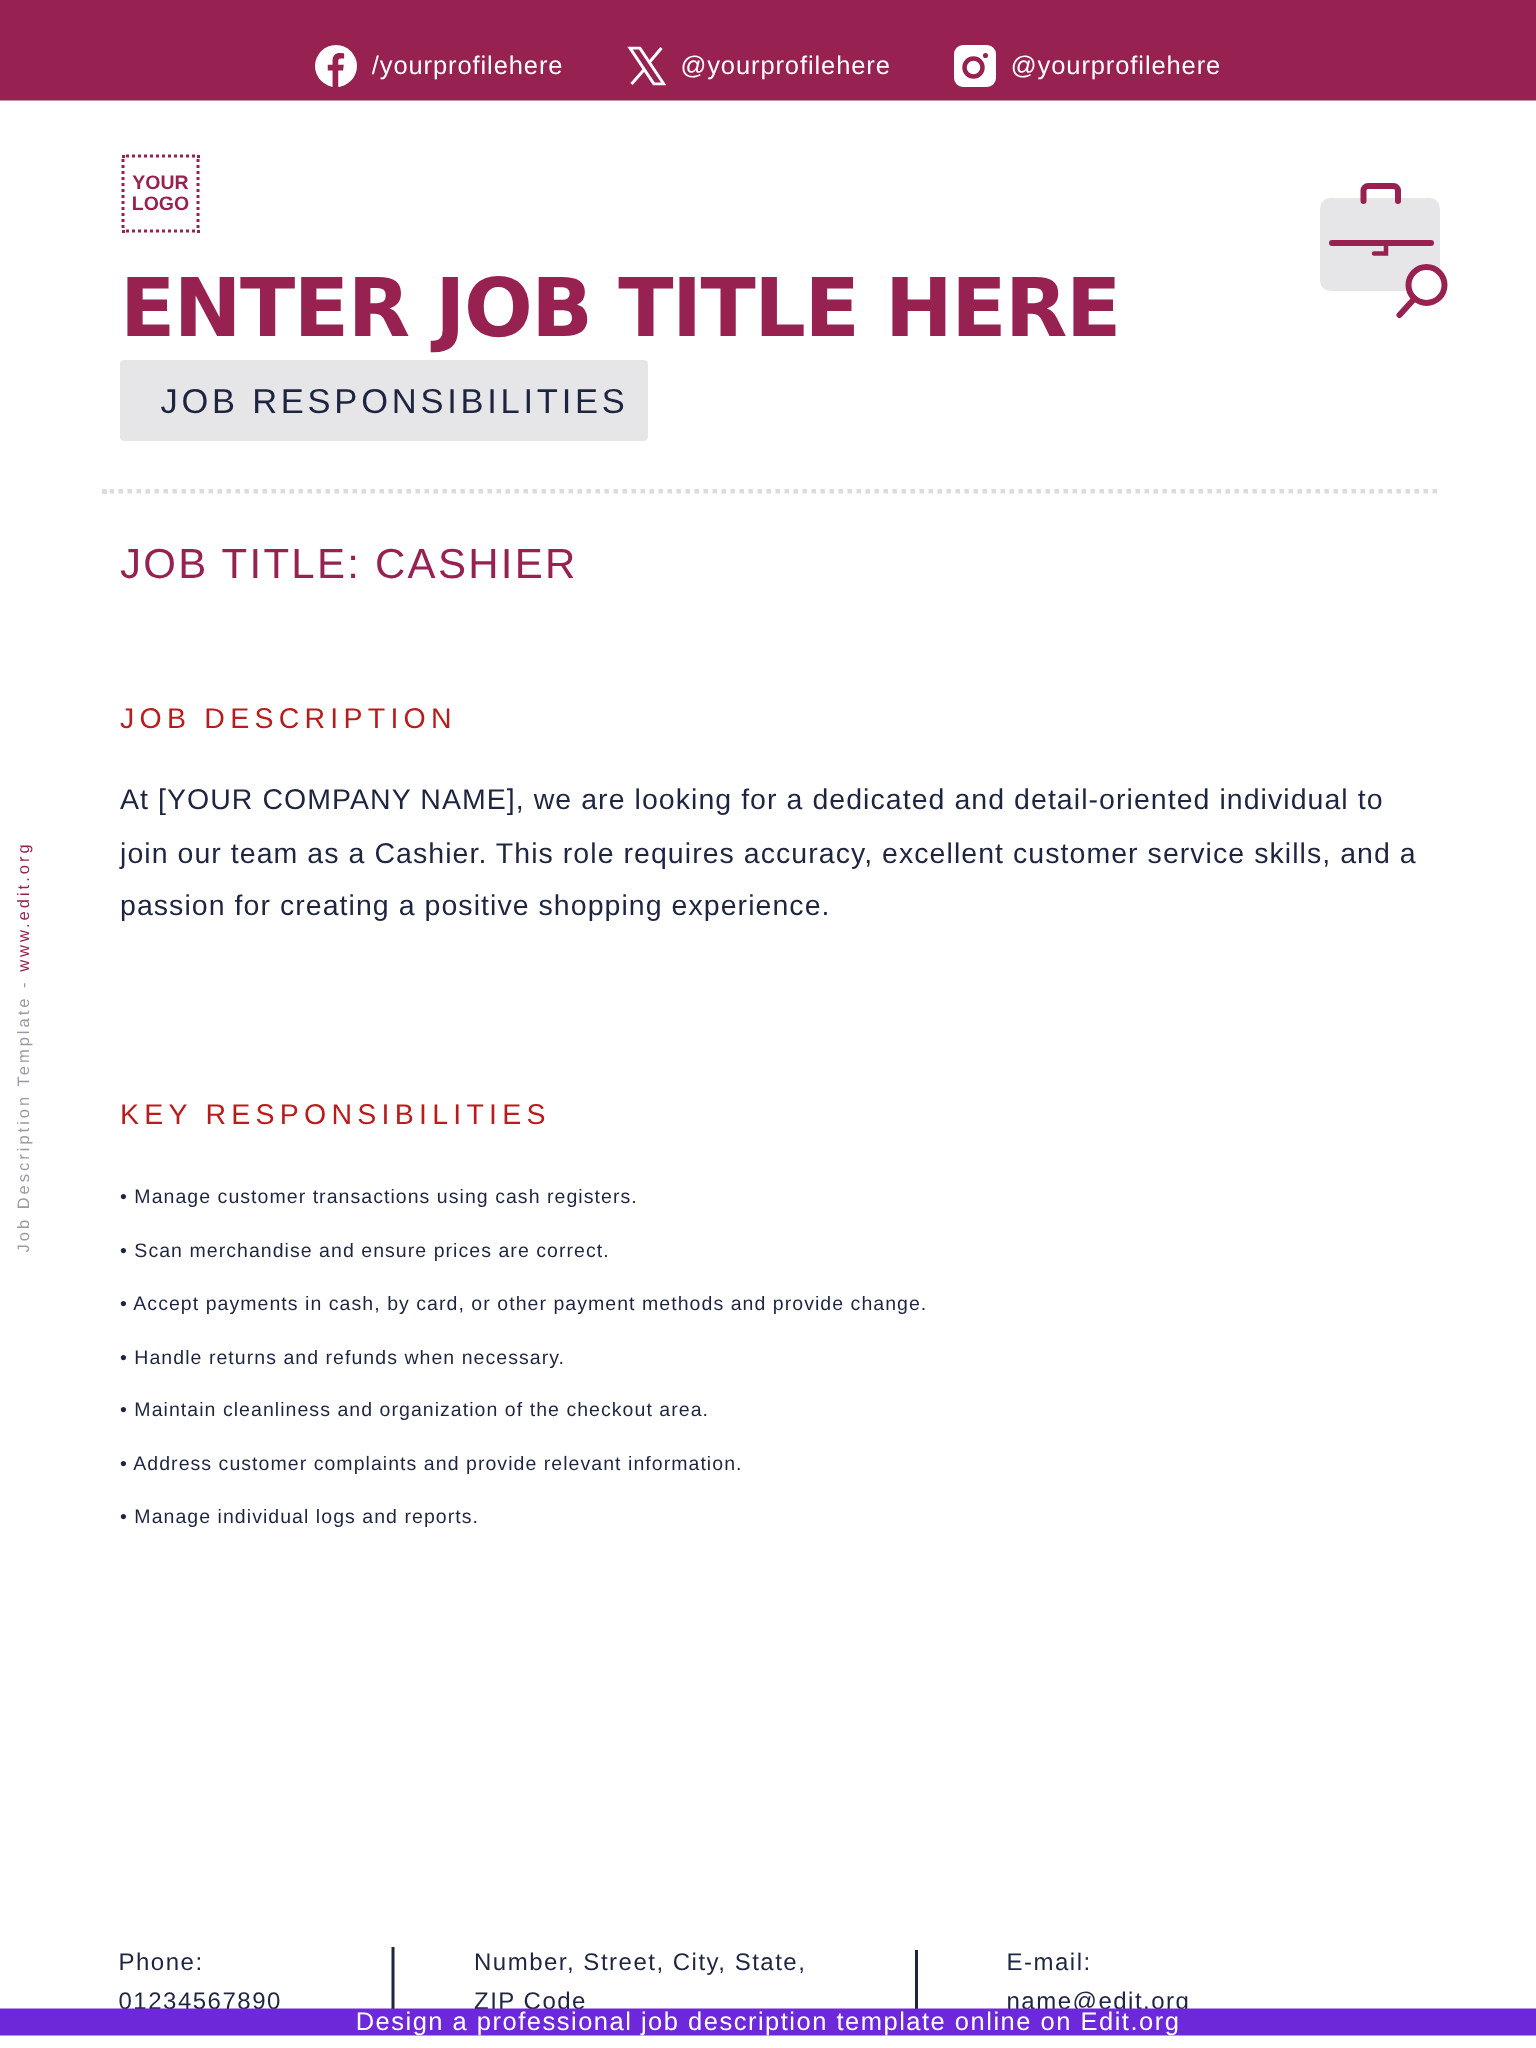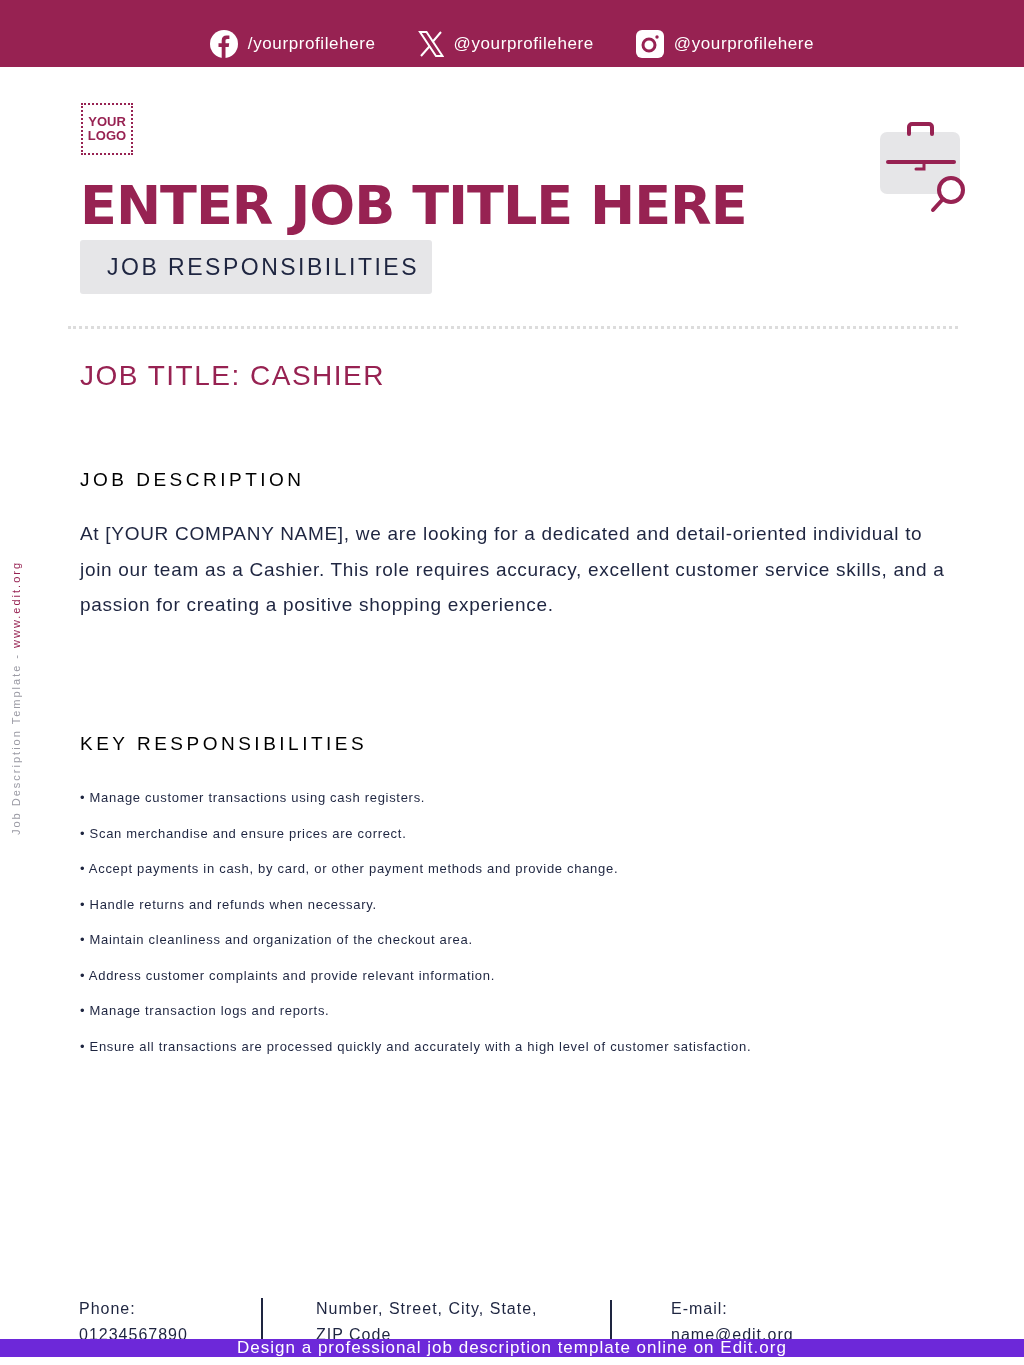--- a/index.html
+++ b/index.html
@@ -37,21 +37,21 @@
   .dots {
     position: absolute; left: 68px; top: 326px; width: 890px; height: 0;
     border-top: 3px dotted #dcdcdc;
   }
   .job-title {
     position: absolute; left: 80px; top: 360px; margin: 0;
     font-size: 28px; color: #972252; letter-spacing: 1.5px; font-weight: 400;
   }
   .section-head {
     position: absolute; left: 80px; margin: 0;
-    font-size: 19px; letter-spacing: 3.5px; color: #000000; font-weight: 400;
+    font-size: 19px; letter-spacing: 3.5px; color: #b91c1c; font-weight: 400;
   }
   .para {
     position: absolute; left: 80px; width: 880px; margin: 0;
     font-size: 19px; line-height: 35.5px; letter-spacing: 0.7px; color: #1e2540;
   }
   .resp-list { position: absolute; left: 80px; top: 780px; width: 880px; margin: 0; padding: 0; list-style: none; }
   .resp-list li { font-size: 13px; line-height: 35.5px; letter-spacing: 0.7px; color: #1e2540; }
   .side-text {
     position: absolute; left: 10px; top: 835px; transform-origin: left top; transform: rotate(-90deg);
     font-size: 11px; letter-spacing: 2px; white-space: nowrap; color: #9a9aa4;
@@ -122,22 +122,21 @@
 <p class="para" style="top:516px;">At [YOUR COMPANY NAME], we are looking for a dedicated and detail-oriented individual to join our team as a Cashier. This role requires accuracy, excellent customer service skills, and a passion for creating a positive shopping experience.</p>
 
 <h3 class="section-head" style="top:733px;">KEY RESPONSIBILITIES</h3>
 <ul class="resp-list">
   <li>• Manage customer transactions using cash registers.</li>
   <li>• Scan merchandise and ensure prices are correct.</li>
   <li>• Accept payments in cash, by card, or other payment methods and provide change.</li>
   <li>• Handle returns and refunds when necessary.</li>
   <li>• Maintain cleanliness and organization of the checkout area.</li>
   <li>• Address customer complaints and provide relevant information.</li>
-  <li>• Manage transaction logs and reports.</li>
-  <li>• Ensure all transactions are processed quickly and accurately with a high level of customer satisfaction.</li>
+  <li>• Manage individual logs and reports.</li>
 </ul>
 
 <div class="side-text">
   <span>Job Description Template - </span><span class="url">www.edit.org</span>
 </div>
 
 <div class="footer-info">
   <div class="info" style="left:79px; top:0;">
     <div>Phone:</div>
     <div>01234567890</div>

